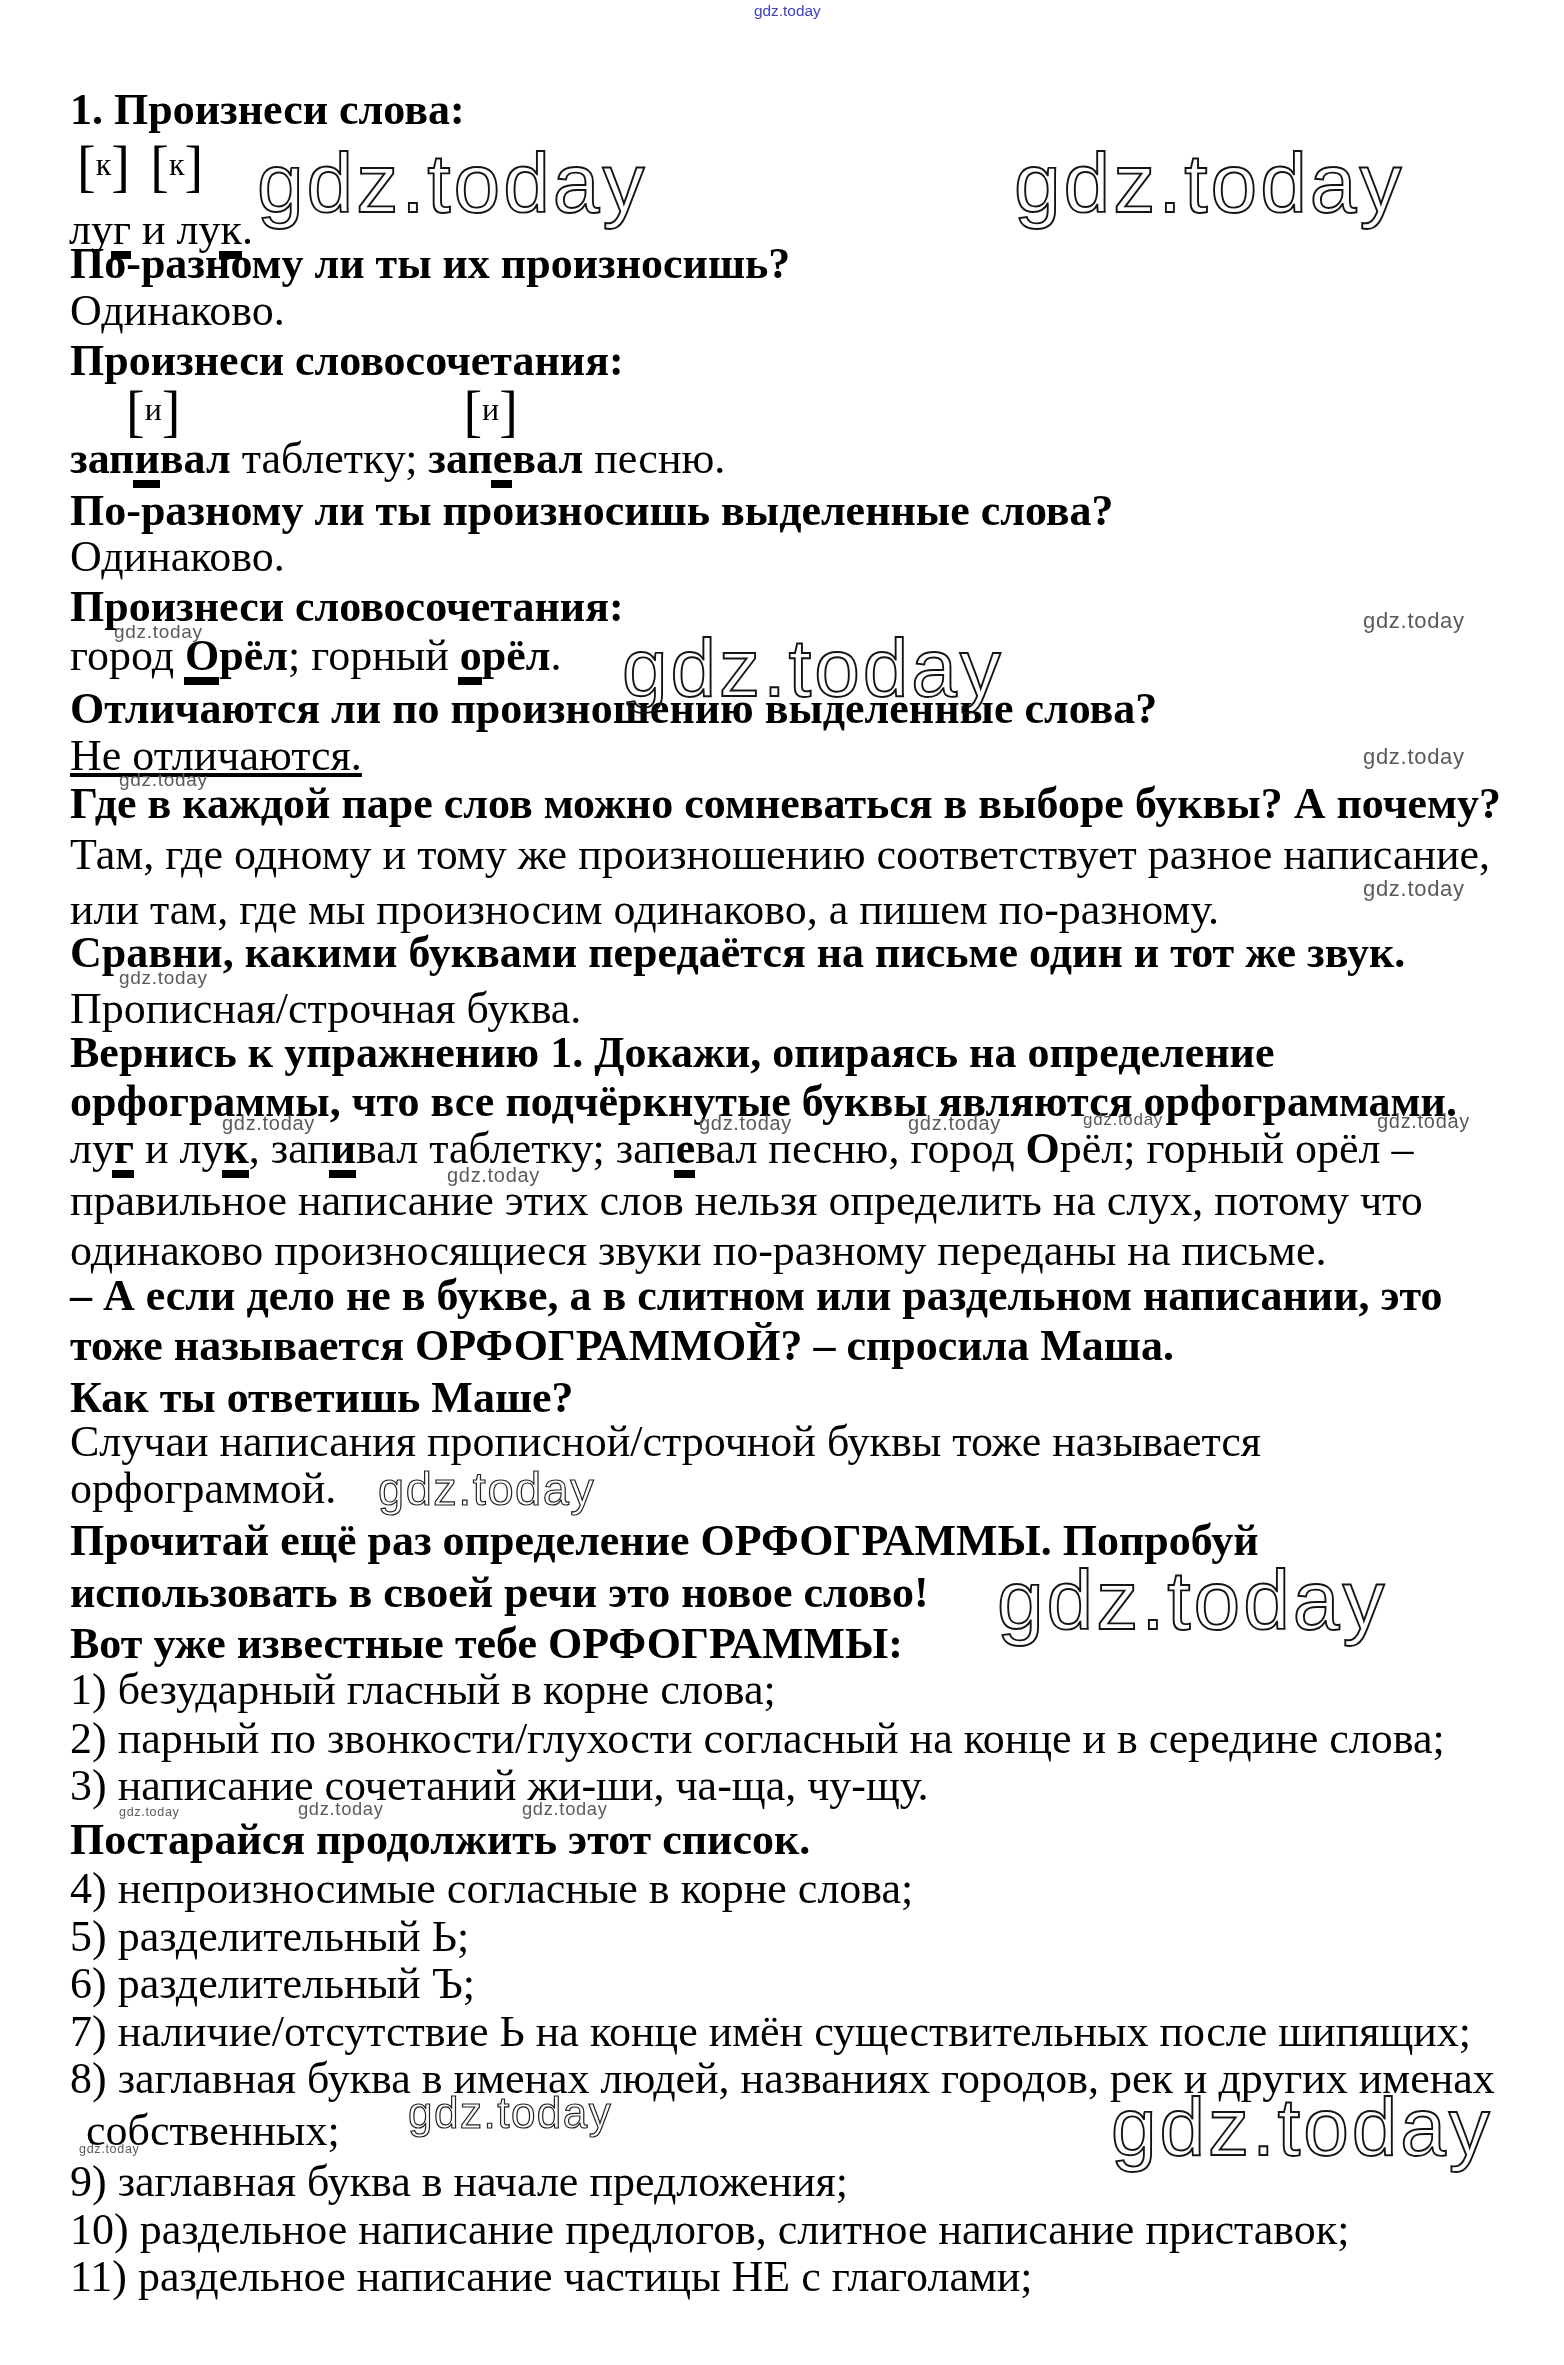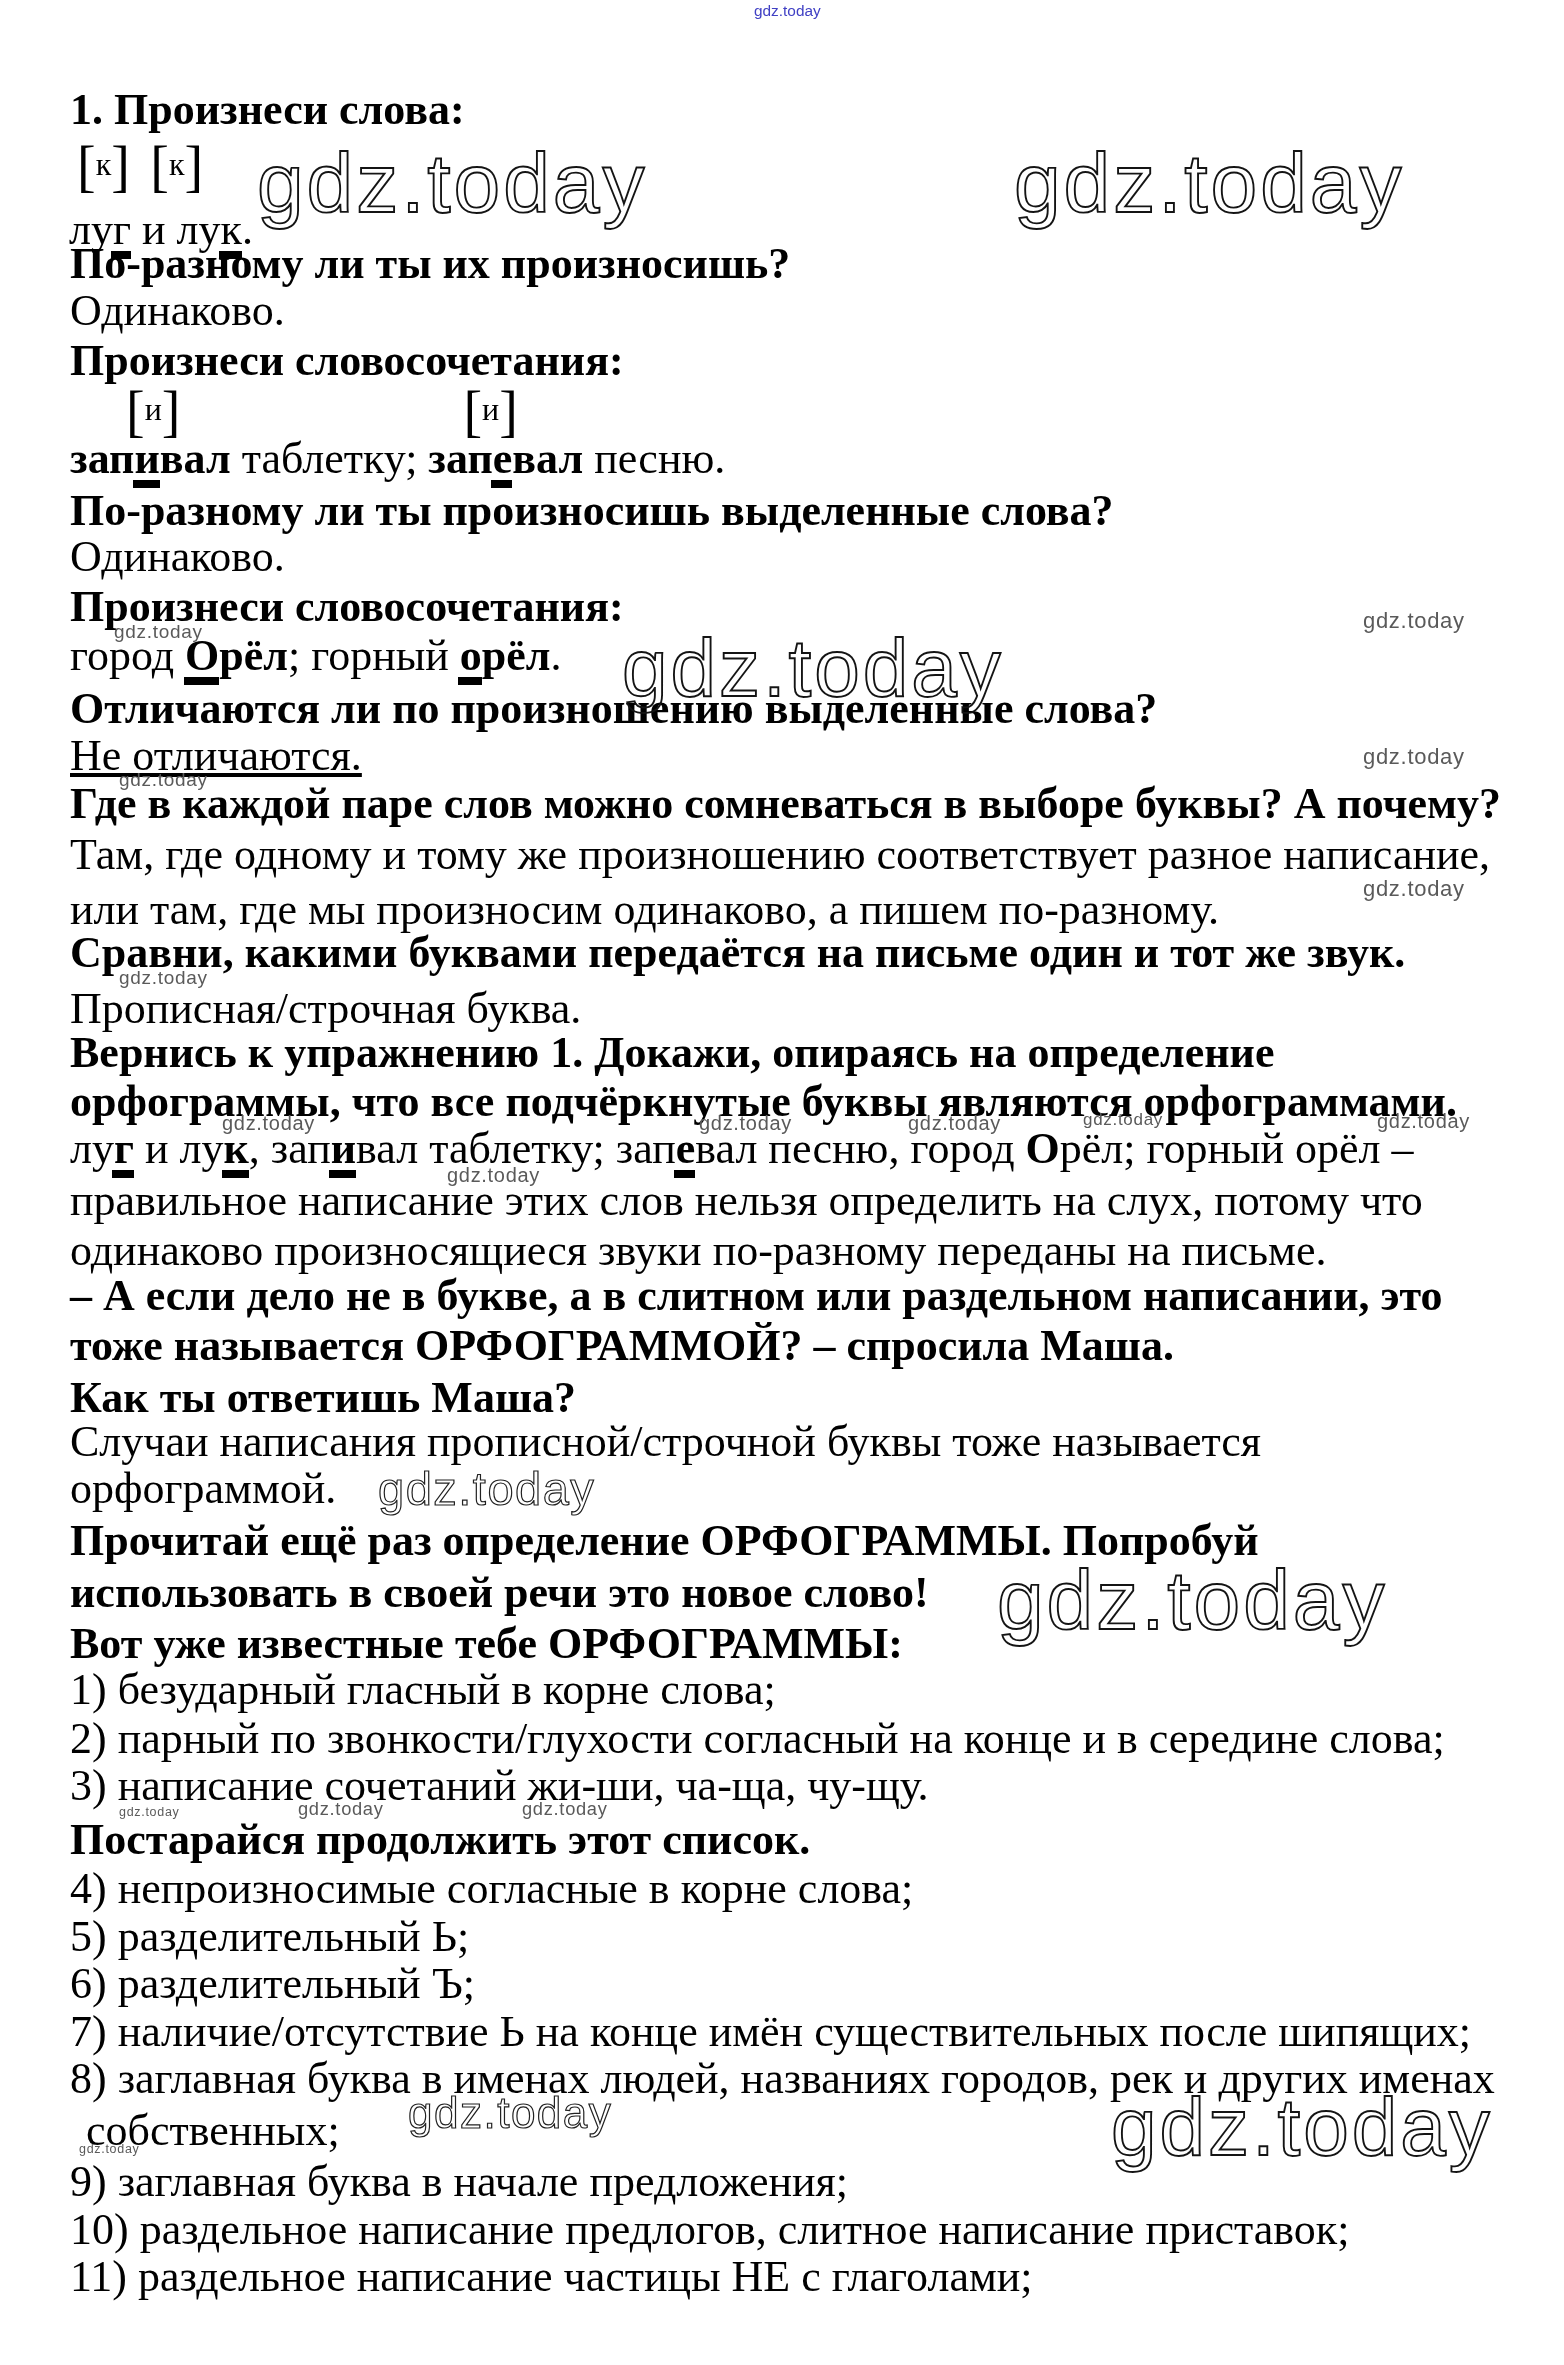--- a/index.html
+++ b/index.html
@@ -73,21 +73,21 @@
       <div class="line" style="left: 70px; top: 886px;"><span>или там, где мы произносим одинаково, а пишем по-разному.</span></div>
       <div class="line" style="left: 70px; top: 929px;"><span class="b">Сравни, какими буквами передаётся на письме один и тот же звук.</span></div>
       <div class="line" style="left: 70px; top: 979px; margin-top: 6px;"><span>Прописная/строчная буква.</span></div>
       <div class="line" style="left: 70px; top: 1029px;"><span class="b">Вернись к упражнению 1. Докажи, опираясь на определение</span></div>
       <div class="line" style="left: 70px; top: 1078px;"><span class="b">орфограммы, что все подчёркнутые буквы являются орфограммами.</span></div>
       <div class="line" style="left: 70px; top: 1125px;"><span>лу</span><span class="b ul">г</span><span> и лу</span><span class="b ul">к</span><span>, зап</span><span class="b ul">и</span><span>вал таблетку; зап</span><span class="b ul">е</span><span>вал песню, город </span><span class="b">О</span><span>рёл; горный орёл –</span></div>
       <div class="line" style="left: 70px; top: 1177px;"><span>правильное написание этих слов нельзя определить на слух, потому что</span></div>
       <div class="line" style="left: 70px; top: 1227px;"><span>одинаково произносящиеся звуки по-разному переданы на письме.</span></div>
       <div class="line" style="left: 70px; top: 1272px;"><span class="b">– А если дело не в букве, а в слитном или раздельном написании, это</span></div>
       <div class="line" style="left: 70px; top: 1322px;"><span class="b">тоже называется ОРФОГРАММОЙ? – спросила Маша.</span></div>
-      <div class="line" style="left: 70px; top: 1374px;"><span class="b">Как ты ответишь Маша?</span></div>
+      <div class="line" style="left: 70px; top: 1374px;"><span class="b">Как ты ответишь Маше?</span></div>
       <div class="line" style="left: 70px; top: 1418px;"><span>Случаи написания прописной/строчной буквы тоже называется</span></div>
       <div class="line" style="left: 70px; top: 1465px;"><span>орфограммой.</span></div>
       <div class="line" style="left: 70px; top: 1517px;"><span class="b">Прочитай ещё раз определение ОРФОГРАММЫ. Попробуй</span></div>
       <div class="line" style="left: 70px; top: 1569px;"><span class="b">использовать в своей речи это новое слово!</span></div>
       <div class="line" style="left: 70px; top: 1620px;"><span class="b">Вот уже известные тебе ОРФОГРАММЫ:</span></div>
       <div class="line" style="left: 70px; top: 1666px;"><span>1) безударный гласный в корне слова;</span></div>
       <div class="line" style="left: 70px; top: 1715px;"><span>2) парный по звонкости/глухости согласный на конце и в середине слова;</span></div>
       <div class="line" style="left: 70px; top: 1762px;"><span>3) написание сочетаний жи-ши, ча-ща, чу-щу.</span></div>
       <div class="line" style="left: 70px; top: 1816px;"><span class="b">Постарайся продолжить этот список.</span></div>
       <div class="line" style="left: 70px; top: 1865px;"><span>4) непроизносимые согласные в корне слова;</span></div>

